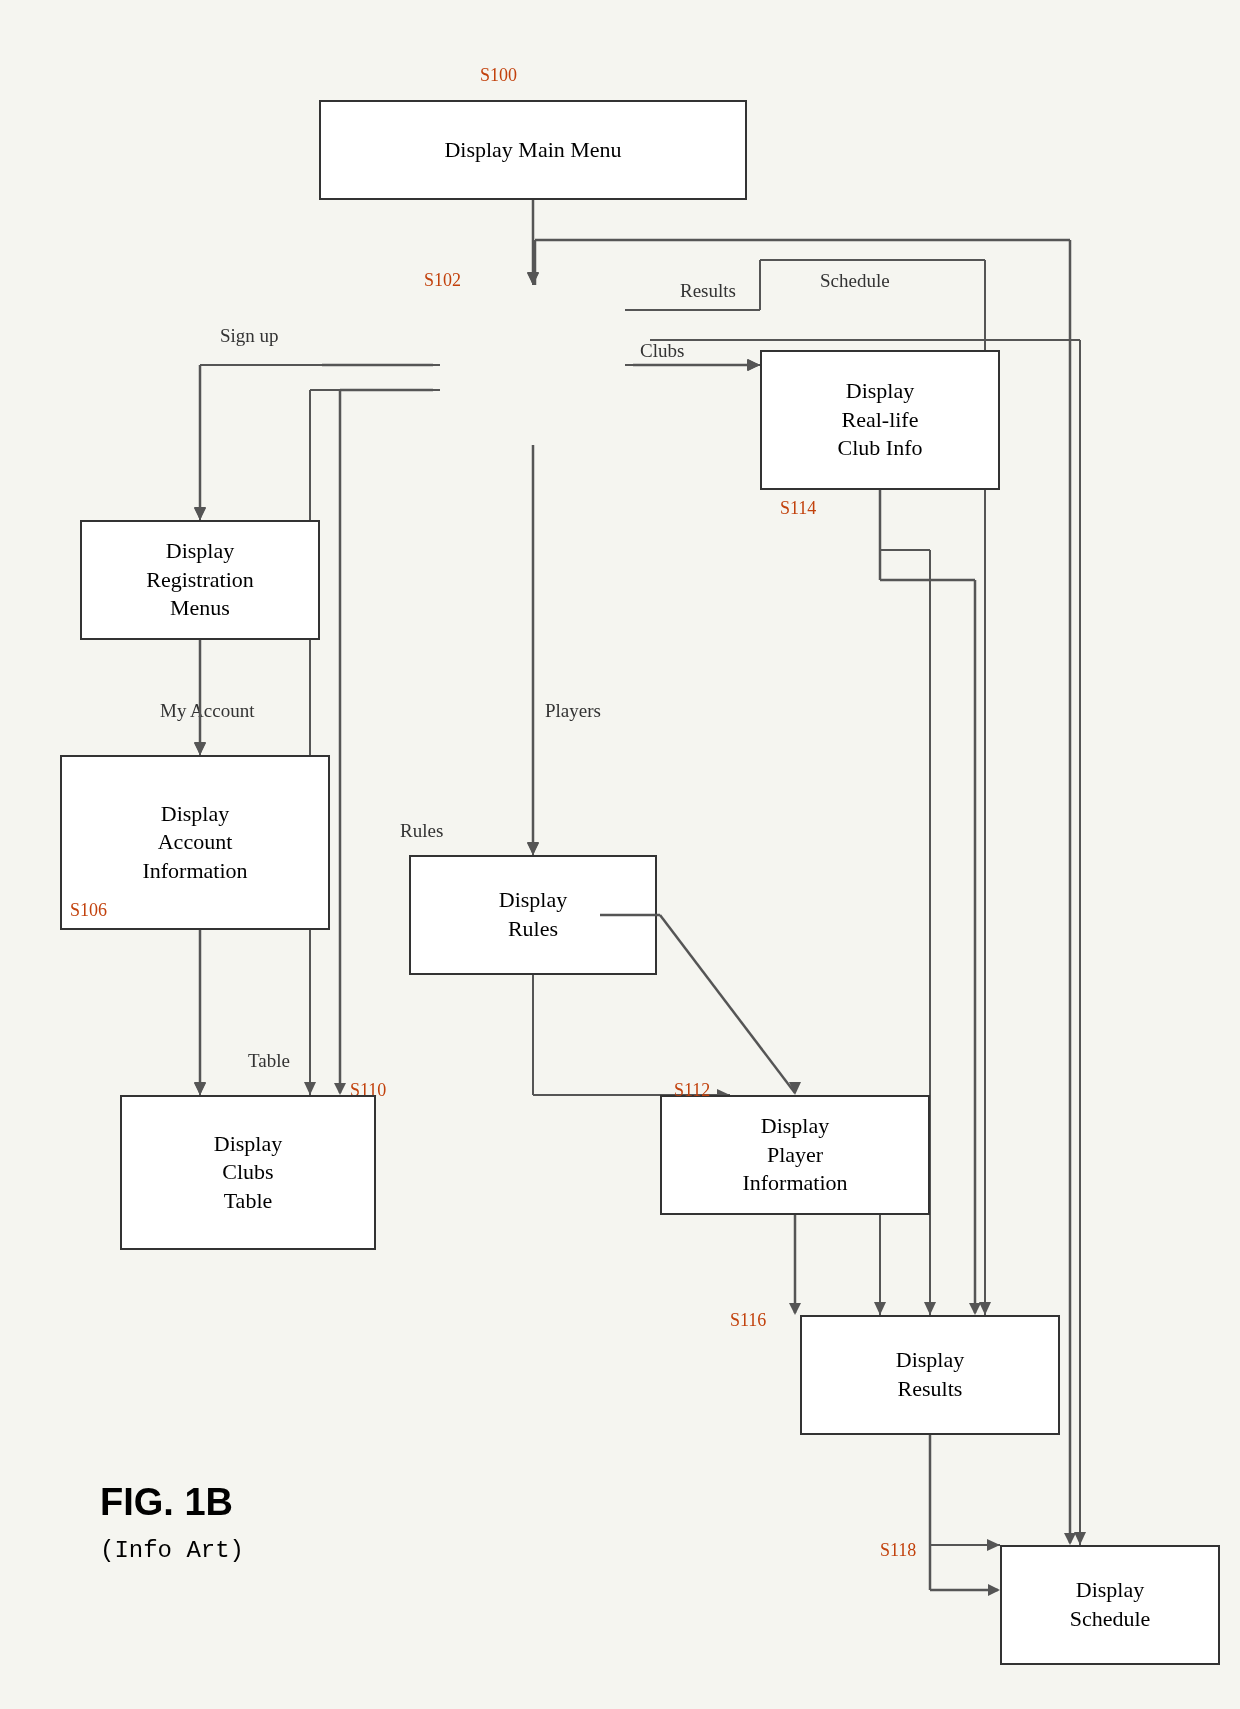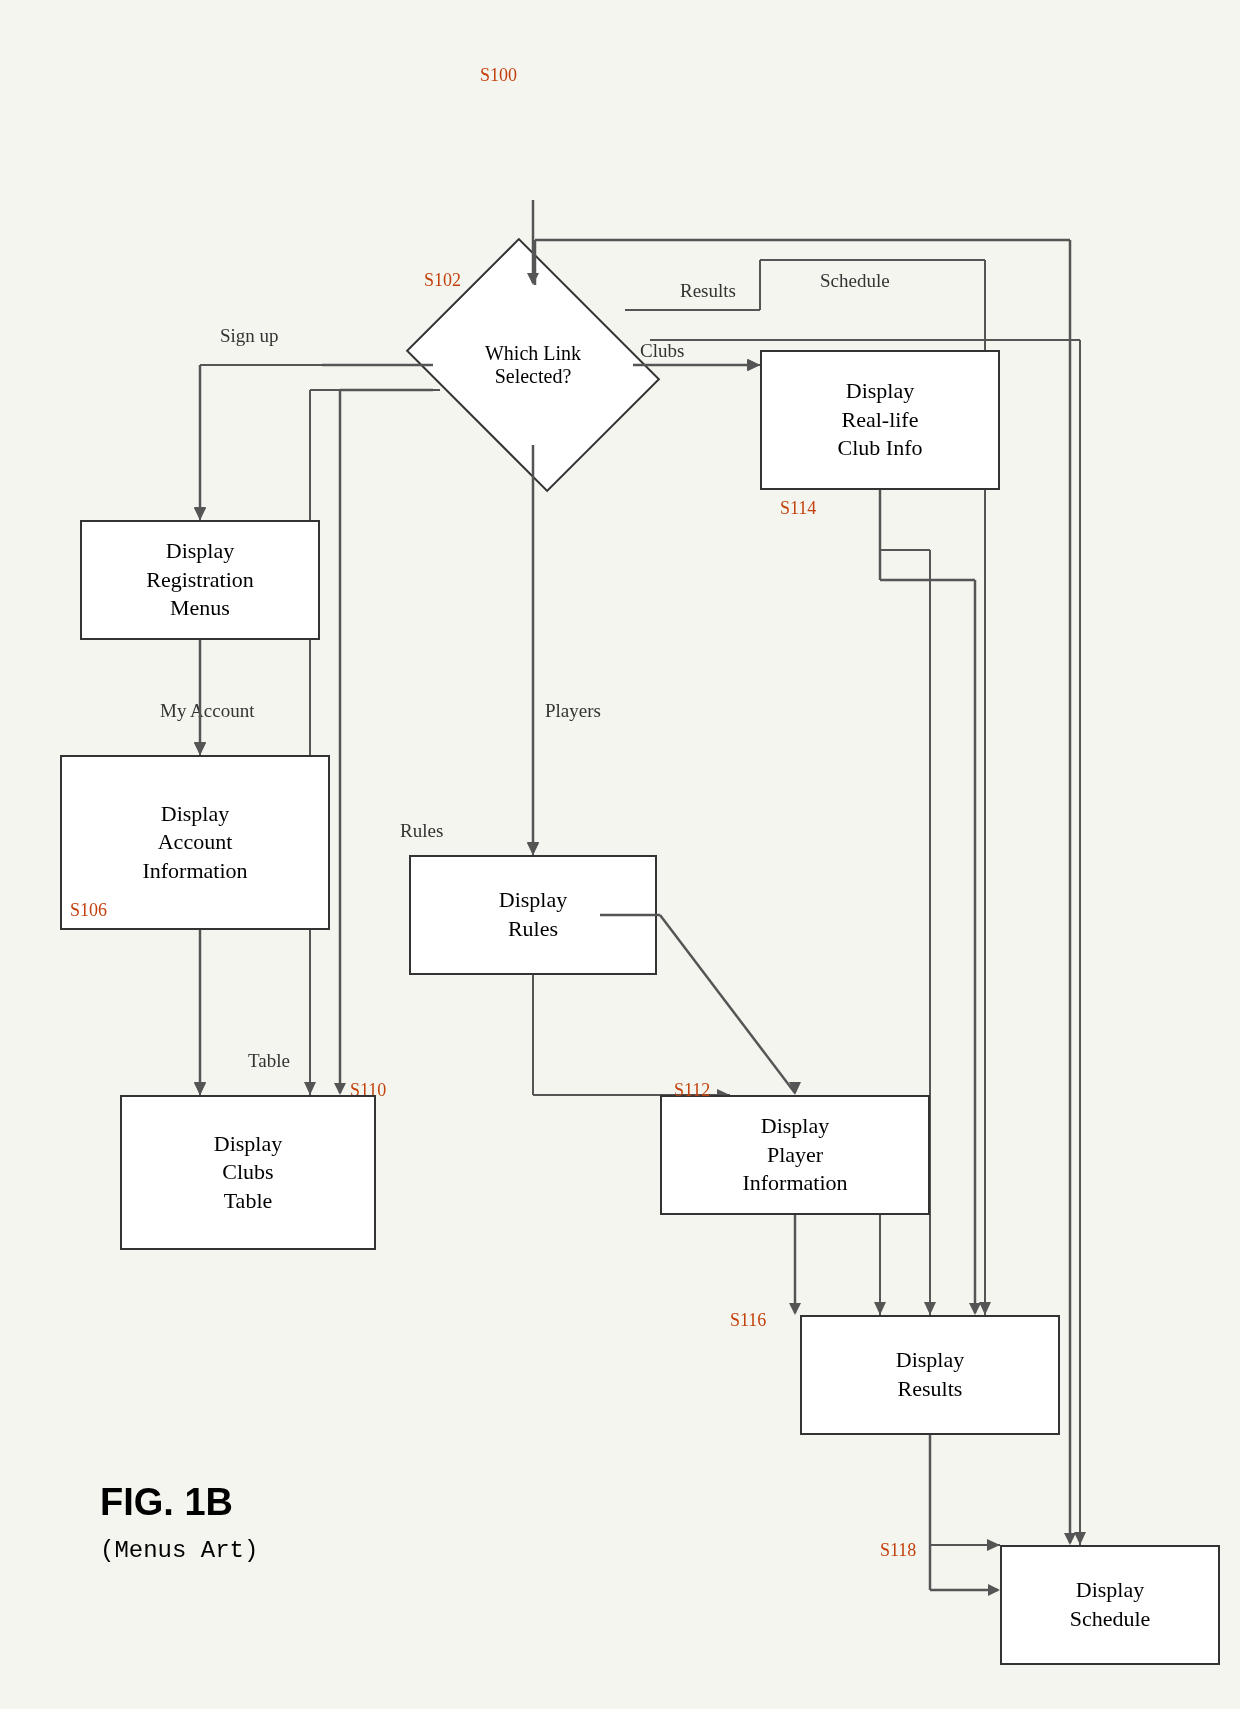--- a/index.html
+++ b/index.html
@@ -142,28 +142,26 @@
     <line x1="930" y1="1435" x2="930" y2="1545" stroke="#555" stroke-width="2"></line>
     <line x1="930" y1="1545" x2="1000" y2="1545" stroke="#555" stroke-width="2"></line>
     <polygon points="1000,1545 987,1539 987,1551" fill="#555"></polygon>
 
     <line x1="533" y1="445" x2="533" y2="600" stroke="none"></line>
 
   </svg>
 
   <div class="step-label" style="left:480px; top:65px;">S100</div>
 
+  <div class="flowchart-box" style="left:319px; top:100px; width:428px; height:100px;">
+    <span>Display Main Menu</span>
+  </div>
 
   <div class="step-label" style="left:380px; top:270px;margin-left:44px;">S102</div>
 
-  <div class="diamond" style="left:433px; top:285px;">
-    <div class="diamond-inner"></div>
-    <div class="diamond-text" style="white-space:pre-line; font-size:20px;">Which Link
-Selected?</div>
-  </div>
 
   <div class="step-label" style="left:108px; top:524px;margin-top:22px;">S104</div>
 
   <div class="flowchart-box" style="left:80px; top:520px; width:240px; height:120px;">
     <span style="white-space:pre-line;">Display
 Registration
 Menus</span>
   </div>
 
   <div class="flowchart-box" style="left:60px; top:755px; width:270px; height:175px;">
@@ -222,21 +220,21 @@
   <div class="label" style="left:220px; top:325px;">Sign up</div>
   <div class="label" style="left:160px; top:700px;">My Account</div>
   <div class="label" style="left:248px; top:1050px;">Table</div>
   <div class="label" style="left:400px; top:820px;">Rules</div>
   <div class="label" style="left:545px; top:700px;">Players</div>
   <div class="label" style="left:640px; top:340px;">Clubs</div>
   <div class="label" style="left:680px; top:280px;">Results</div>
   <div class="label" style="left:820px; top:270px;">Schedule</div>
 
   <div class="fig-label">FIG. 1B</div>
-  <div class="prior-art">(Menus Art)</div>
+  <div class="prior-art">(Info Art)</div>
 
   <svg class="arrows">
 
     <line x1="533" y1="200" x2="533" y2="283" stroke="#555" stroke-width="2.5"></line>
     <polygon points="533,285 527,273 539,273" fill="#555"></polygon>
 
     <line x1="533" y1="445" x2="533" y2="853" stroke="#555" stroke-width="2.5"></line>
     <polygon points="533,855 527,843 539,843" fill="#555"></polygon>
 
     <line x1="600" y1="915" x2="660" y2="915" stroke="#555" stroke-width="2.5"></line>

